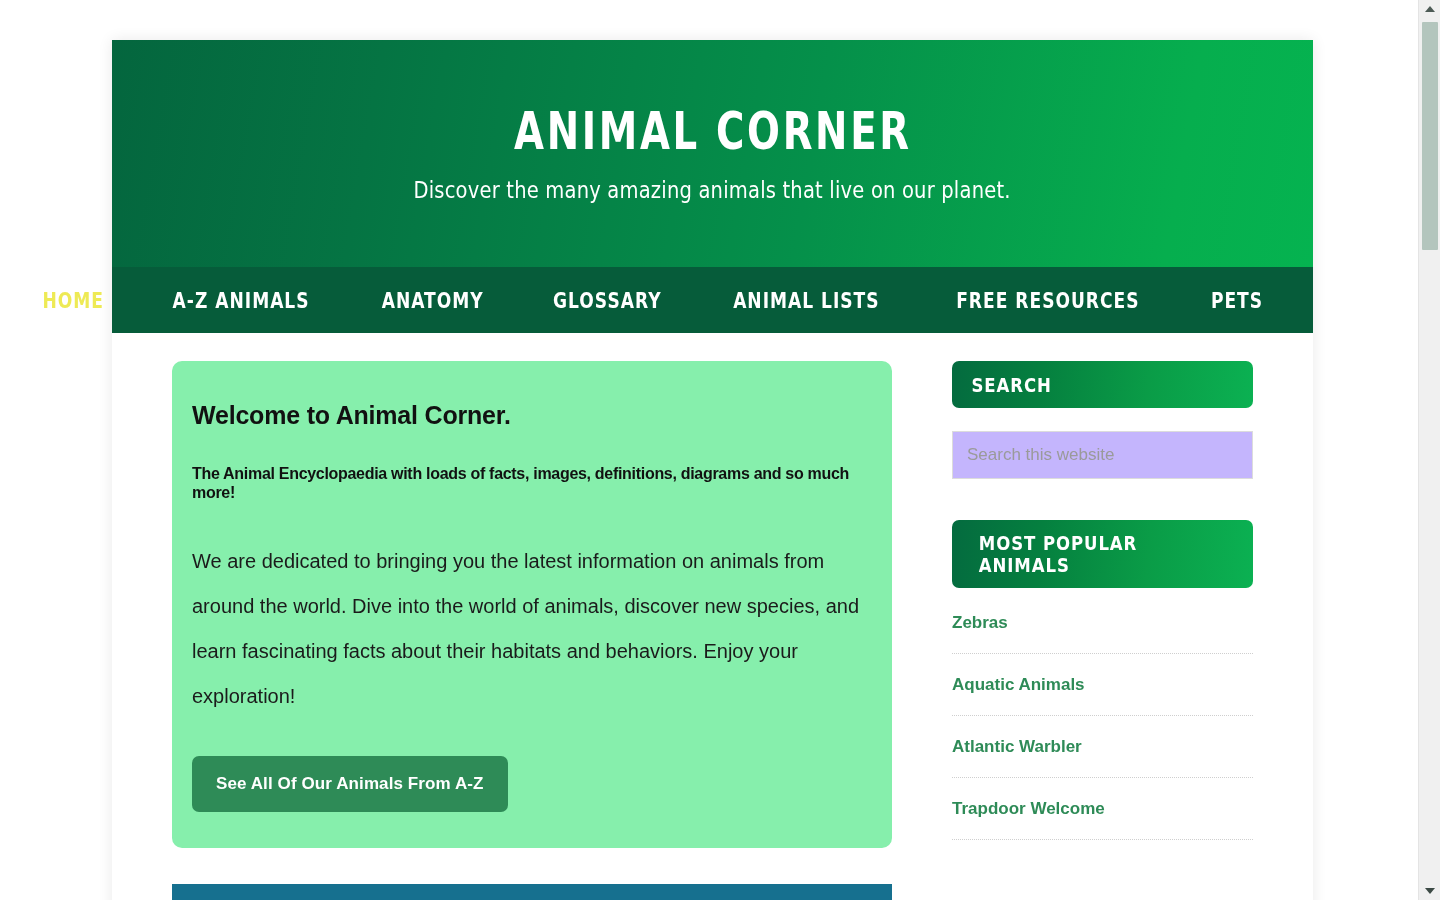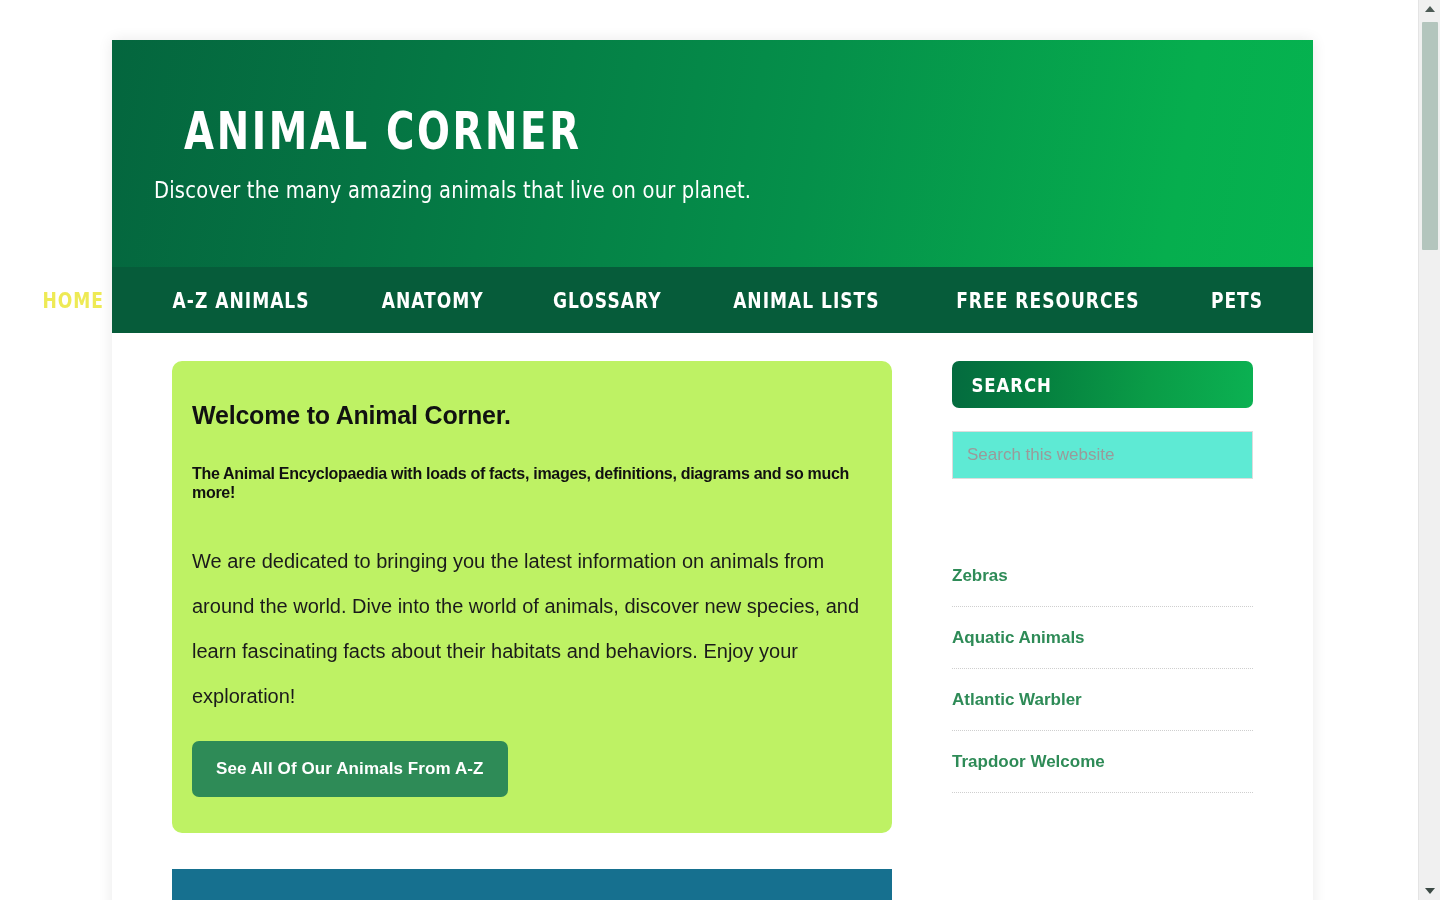--- a/index.html
+++ b/index.html
@@ -72,20 +72,21 @@
     background: #ffffff;
     box-shadow: 0 0 14px rgba(0,0,0,0.09);
   }
 
   
   .masthead {
     height: 227px;
     background: linear-gradient(100deg, #04663e 0%, #057443 22%, #05904a 58%, #06ae4e 88%, #05b350 100%);
     display: flex;
     flex-direction: column;
+    align-items: center;
     justify-content: center;
   }
   .site-title {
     font-family: "DejaVu Sans", sans-serif;
     font-size: 44px;
     font-weight: 700;
     letter-spacing: 3px;
     color: #ffffff;
     text-transform: uppercase;
     transform: scaleX(0.88) scaleY(1.18);
@@ -128,21 +129,21 @@
     padding: 28px 60px 0 60px;
     gap: 60px;
     background: #ffffff;
     min-height: 533px;
   }
   .main-col { width: 720px; flex: none; }
   .side-col { width: 301px; flex: none; }
 
   
   .welcome-card {
-    background: #bef264;
+    background: #86efac;
     border-radius: 10px;
     padding: 40px 22px 36px 20px;
     margin-bottom: 36px;
   }
   .welcome-h1 {
     font-size: 25px;
     font-weight: 700;
     color: #111111;
     letter-spacing: -0.2px;
     margin-bottom: 35px;
@@ -166,20 +167,21 @@
     background: #2e8b57;
     color: #ffffff;
     font-size: 17px;
     font-weight: 700;
     padding: 18px 24px;
     border-radius: 7px;
     border: none;
     cursor: pointer;
     font-family: "Liberation Sans", sans-serif;
     letter-spacing: 0.1px;
+    margin-top: 15px;
   }
 
   
   .latest-head {
     background: #16708f;
     color: #ffffff;
     font-size: 22px;
     font-weight: 700;
     text-align: center;
     padding: 27px 0;
@@ -199,32 +201,32 @@
     border-radius: 7px;
     transform-origin: left center;
   }
   .widget-title span { display: inline-block; transform: scaleX(0.92) scaleY(1.08); }
 
   .search-field {
     margin-top: 23px;
     width: 100%;
     height: 48px;
     border: 1px solid #dcdcdc;
-    background: #5eead4;
+    background: #c4b5fd;
     padding: 0 14px;
     font-size: 17px;
     color: #444;
     font-family: "Liberation Sans", sans-serif;
     outline: none;
   }
   .search-field::placeholder { color: #9a9a9a; }
 
   .widget-gap { height: 41px; }
 
-  .animal-list { list-style: none; padding-top: 25px; }
+  .animal-list { list-style: none; padding-top: 4px; }
   .animal-list li {
     border-bottom: 1px dotted #cfcfcf;
     padding: 21px 0 20px 0;
   }
   .animal-list a {
     color: #2e8b57;
     font-size: 17px;
     font-weight: 700;
     text-decoration: none;
     cursor: pointer;
@@ -276,20 +278,23 @@
         <div class="widget">
           <div class="widget-title">
             <span>SEARCH</span>
           </div>
           <input class="search-field" type="text" placeholder="Search this website" style="">
         </div>
 
         <div class="widget-gap"></div>
 
         <div class="widget">
+          <div class="widget-title">
+            <span>MOST POPULAR ANIMALS</span>
+          </div>
           <ul class="animal-list">
             <li>
               <a>Zebras</a>
             </li>
             <li>
               <a>Aquatic Animals</a>
             </li>
             <li>
               <a>Atlantic Warbler</a>
             </li>

